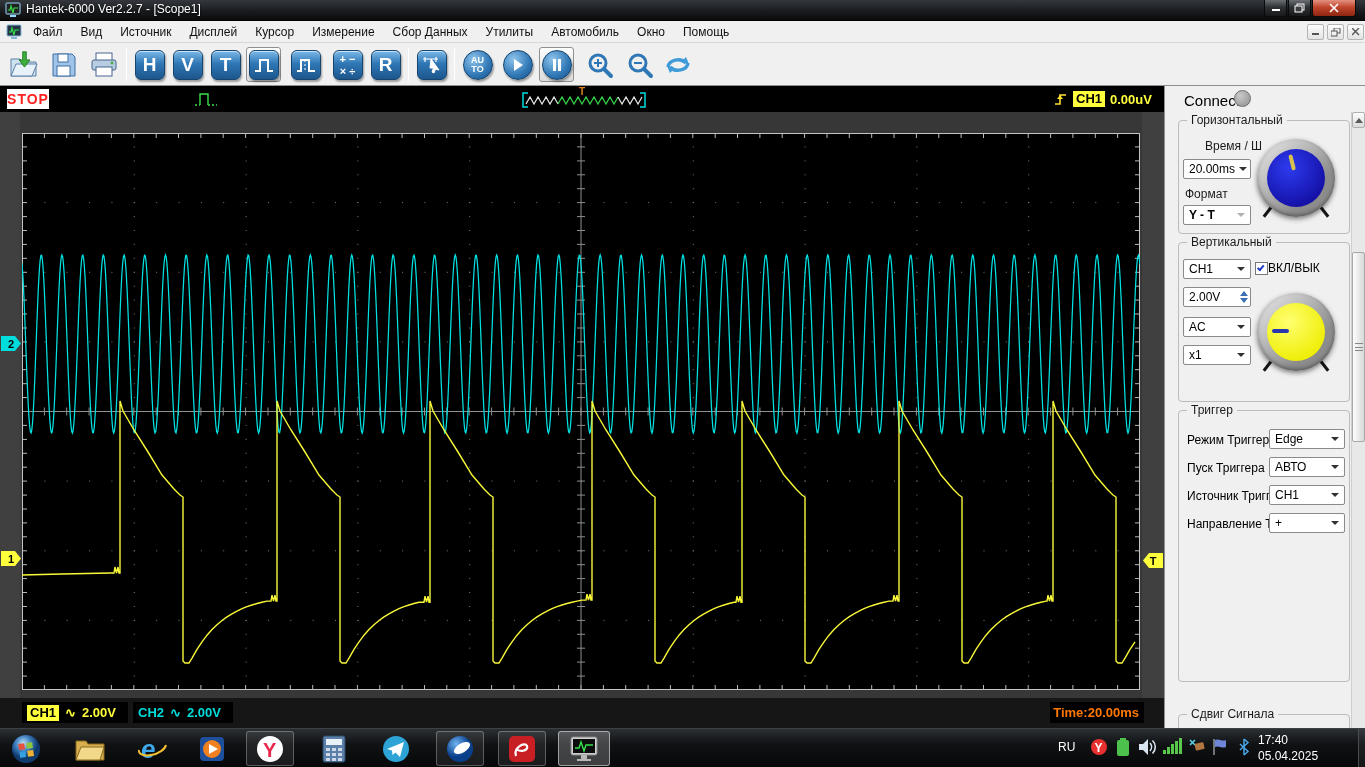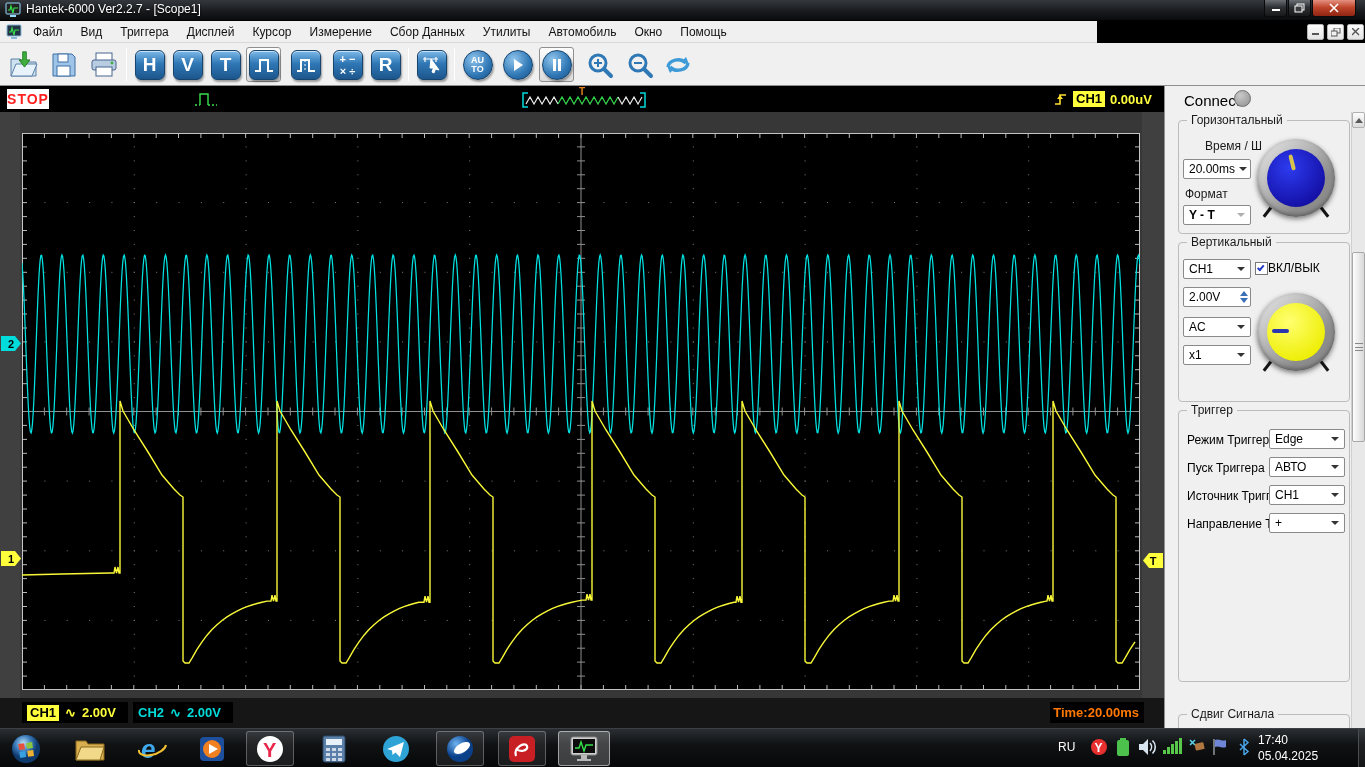--- a/index.html
+++ b/index.html
@@ -9,21 +9,21 @@
   
   #titlebar{position:absolute;left:0;top:0;width:1365px;height:21px;
     background:linear-gradient(#34383d,#17191c 60%,#0a0b0c);border-bottom:1px solid #000;}
   #titlebar .appico{position:absolute;left:5px;top:2px;}
   #titlebar .title{position:absolute;left:26px;top:2px;color:#fff;font-size:12px;text-shadow:0 1px 2px #000;}
   .wbtn{position:absolute;top:0;height:17px;border:1px solid #0a0a0a;border-top:none;
     background:linear-gradient(#6a6f74,#2e3134 45%,#17191b);border-radius:0 0 3px 3px;
     display:flex;align-items:center;justify-content:center;}
   .wbtn.close{background:linear-gradient(#e49181,#c0452c 45%,#8f2512);}
   
-  #menubar{position:absolute;left:0;top:21px;width:1097px;height:22px;background:#f0f0f0;border-bottom:1px solid #d8d8d8;}
+  #menubar{position:absolute;left:0;top:21px;width:1365px;height:22px;background:#f0f0f0;border-bottom:1px solid #d8d8d8;}
   #menubar .appico{position:absolute;left:6px;top:3px;}
   #menu-items{position:absolute;left:24px;top:0;height:22px;display:flex;align-items:center;}
   .menu-item{font-size:12px;color:#111;padding:0 9px;line-height:22px;cursor:default;}
   .mdi-btn{position:absolute;top:3px;width:17px;height:16px;background:linear-gradient(#fdfdfd,#e3e3e3);
     border:1px solid #b4b4b4;border-radius:2px;display:flex;align-items:center;justify-content:center;}
   
   #toolbar{position:absolute;left:0;top:43px;width:1365px;height:43px;background:#f0f0f0;border-bottom:1px solid #8f8f8f;}
   .tbsep{position:absolute;top:5px;width:1px;height:33px;background:#c2c2c2;border-right:1px solid #fff;}
   .tbb{position:absolute;top:4px;width:35px;height:35px;display:flex;align-items:center;justify-content:center;cursor:default;}
   .tbb.framed{border:1px solid #8f8f8f;border-radius:3px;background:linear-gradient(#fdfdfd,#dcdcdc);}
@@ -156,21 +156,21 @@
     <span class="appico">
       <svg width="16" height="16">
           <rect x="1" y="1" width="14" height="11" rx="1" fill="#243447" stroke="#88b8d8"></rect>
           <polyline points="3,8 5,8 6,4 8,11 9,6 13,6" fill="none" stroke="#35e04a" stroke-width="1.2"></polyline>
           <rect x="5" y="13" width="6" height="2" fill="#88b8d8"></rect>
         </svg>
     </span>
     <div id="menu-items">
         <span class="menu-item">Файл</span>
         <span class="menu-item">Вид</span>
-        <span class="menu-item">Триггера</span>
+        <span class="menu-item">Источник</span>
         <span class="menu-item">Дисплей</span>
         <span class="menu-item">Курсор</span>
         <span class="menu-item">Измерение</span>
         <span class="menu-item">Сбор Данных</span>
         <span class="menu-item">Утилиты</span>
         <span class="menu-item">Автомобиль</span>
         <span class="menu-item">Окно</span>
         <span class="menu-item">Помощь</span>
       </div>
     <div class="mdi-btn" style="left:1307px;">

